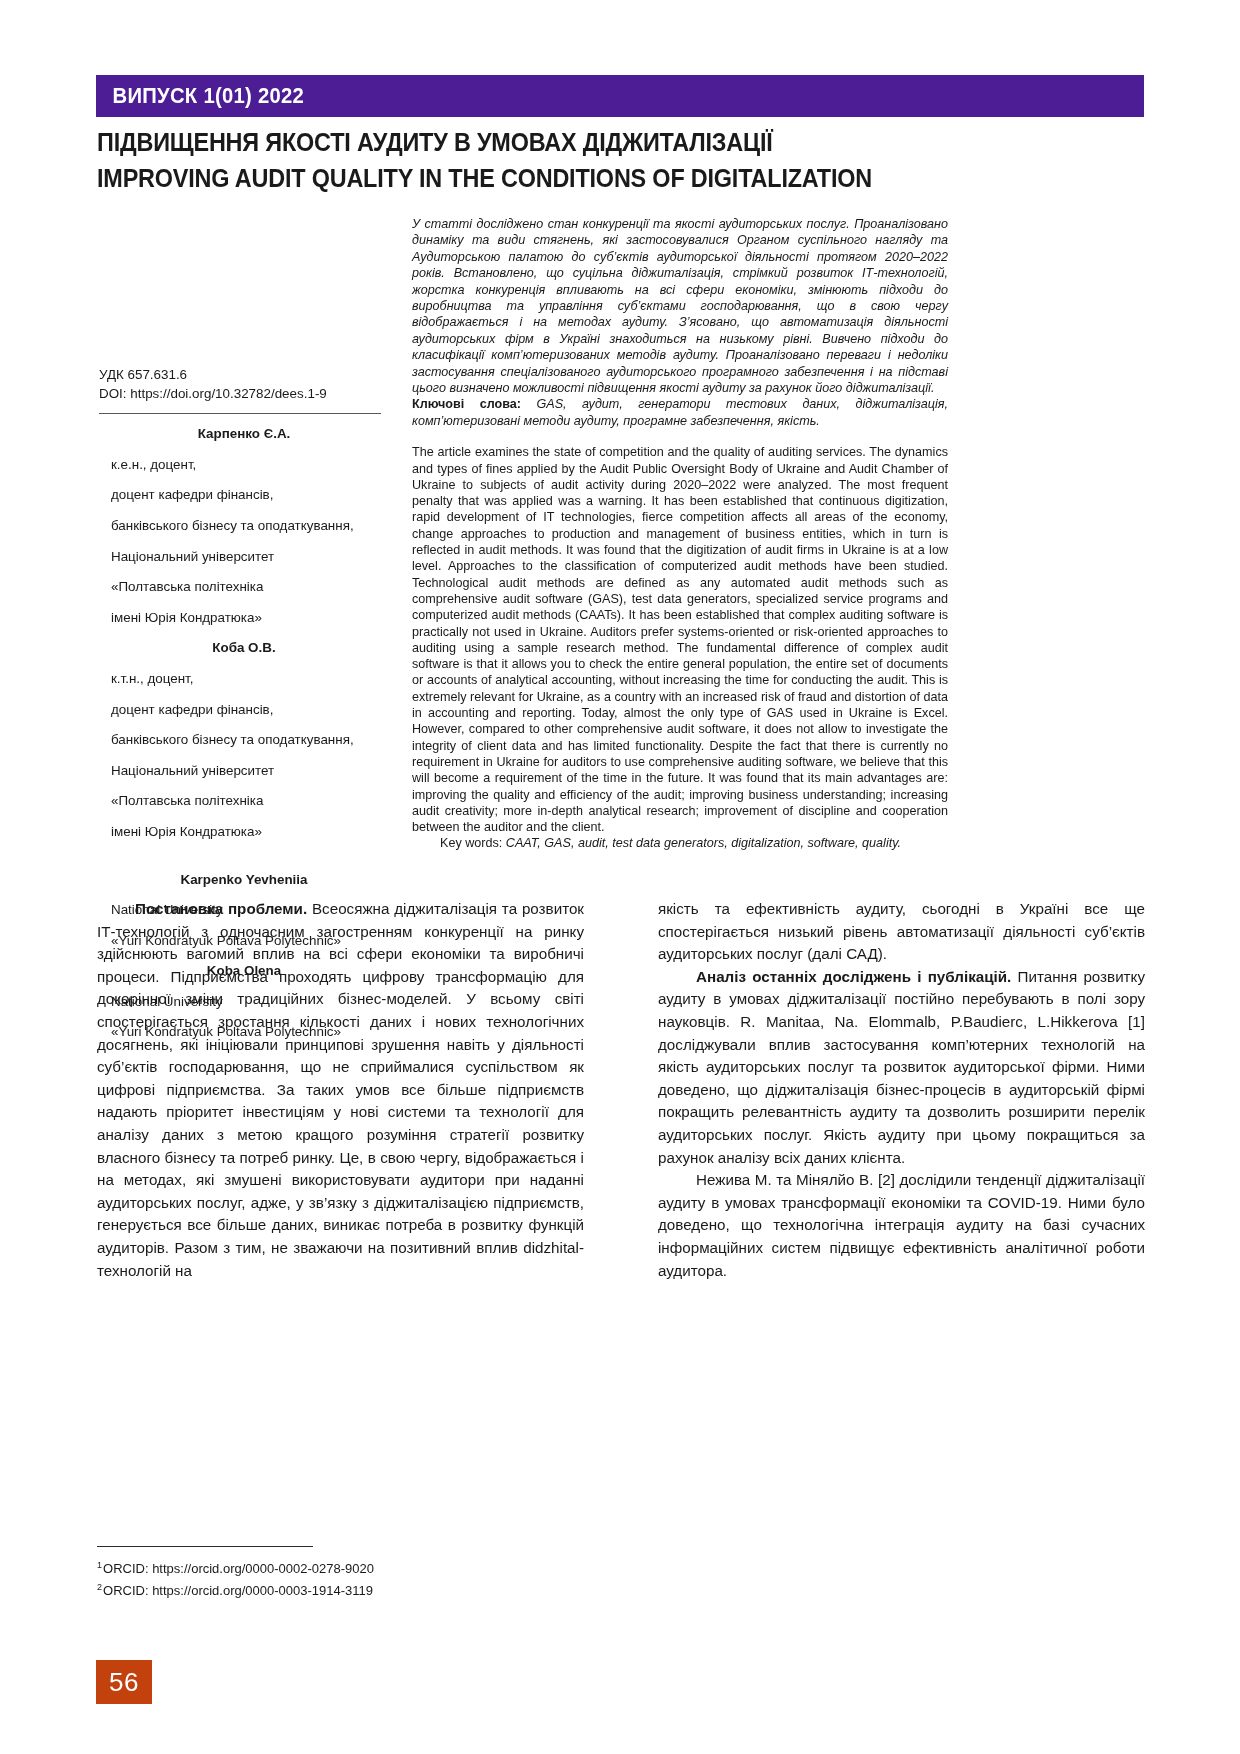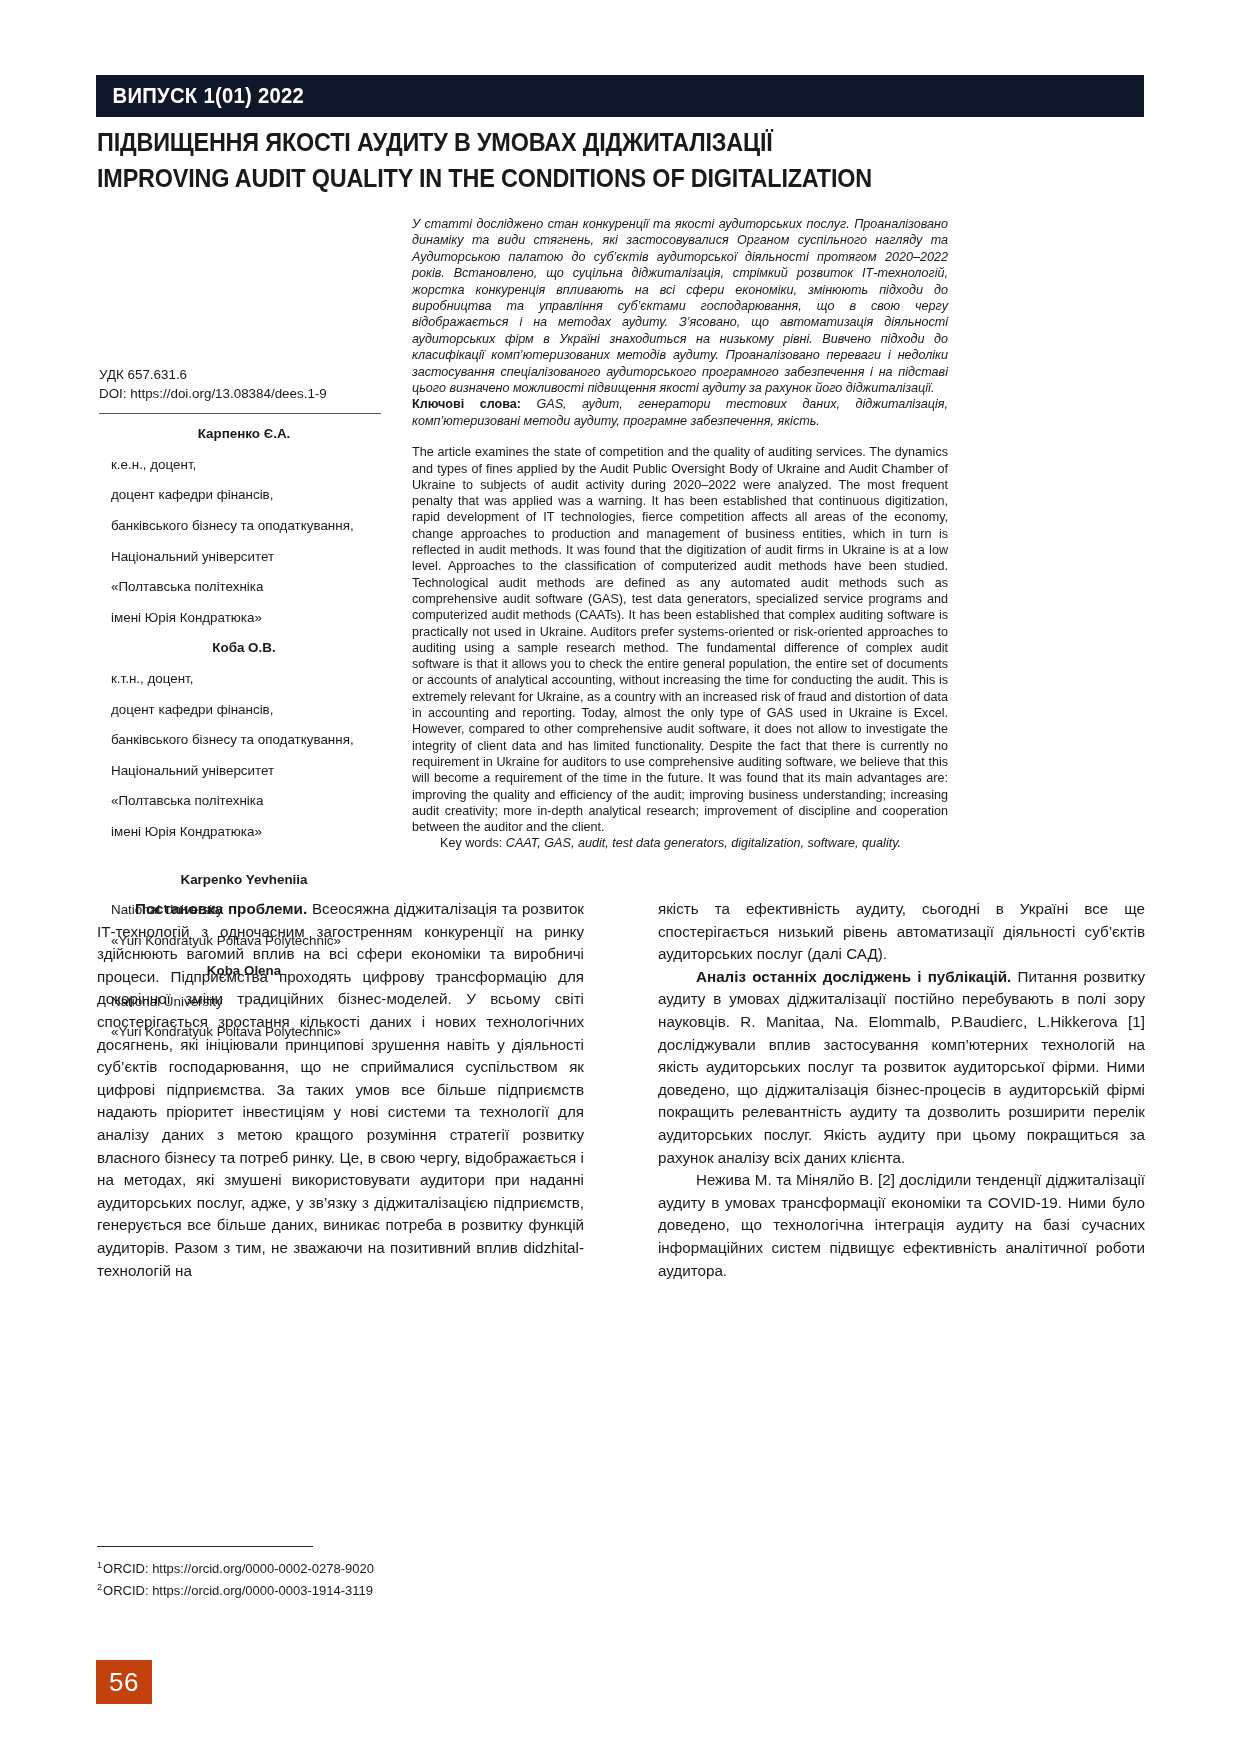--- a/index.html
+++ b/index.html
@@ -23,21 +23,21 @@
     height: 1754px;
   }
 
   
   .issue-banner {
     position: absolute;
     left: 96px;
     top: 75px;
     width: 1048px;
     height: 42px;
-    background: #0f172a;
+    background: #4c1d95;
     display: flex;
     align-items: center;
   }
   .issue-banner-text {
     color: #ffffff;
     font-size: 22px;
     font-weight: bold;
     letter-spacing: 0.3px;
     padding-left: 18px;
     font-stretch: condensed;
@@ -204,21 +204,21 @@
 
   <div class="issue-banner">
     <span class="issue-banner-text">ВИПУСК 1(01) 2022</span>
   </div>
 
   <div class="title-ua">ПІДВИЩЕННЯ ЯКОСТІ АУДИТУ В УМОВАХ ДІДЖИТАЛІЗАЦІЇ</div>
   <div class="title-en">IMPROVING AUDIT QUALITY IN THE CONDITIONS OF DIGITALIZATION</div>
 
   <div class="meta-col">
     <p class="meta-udk">УДК 657.631.6</p>
-    <p class="meta-doi">DOI: https://doi.org/13.08384/dees.1-9</p>
+    <p class="meta-doi">DOI: https://doi.org/10.32782/dees.1-9</p>
     <hr class="meta-rule">
 
     <p class="author-name">Карпенко Є.А.</p>
     <p class="meta-line">к.е.н., доцент,</p>
     <p class="meta-line">доцент кафедри фінансів,</p>
     <p class="meta-line">банківського бізнесу та оподаткування,</p>
     <p class="meta-line">Національний університет</p>
     <p class="meta-line">«Полтавська політехніка</p>
     <p class="meta-line">імені Юрія Кондратюка»</p>
 

